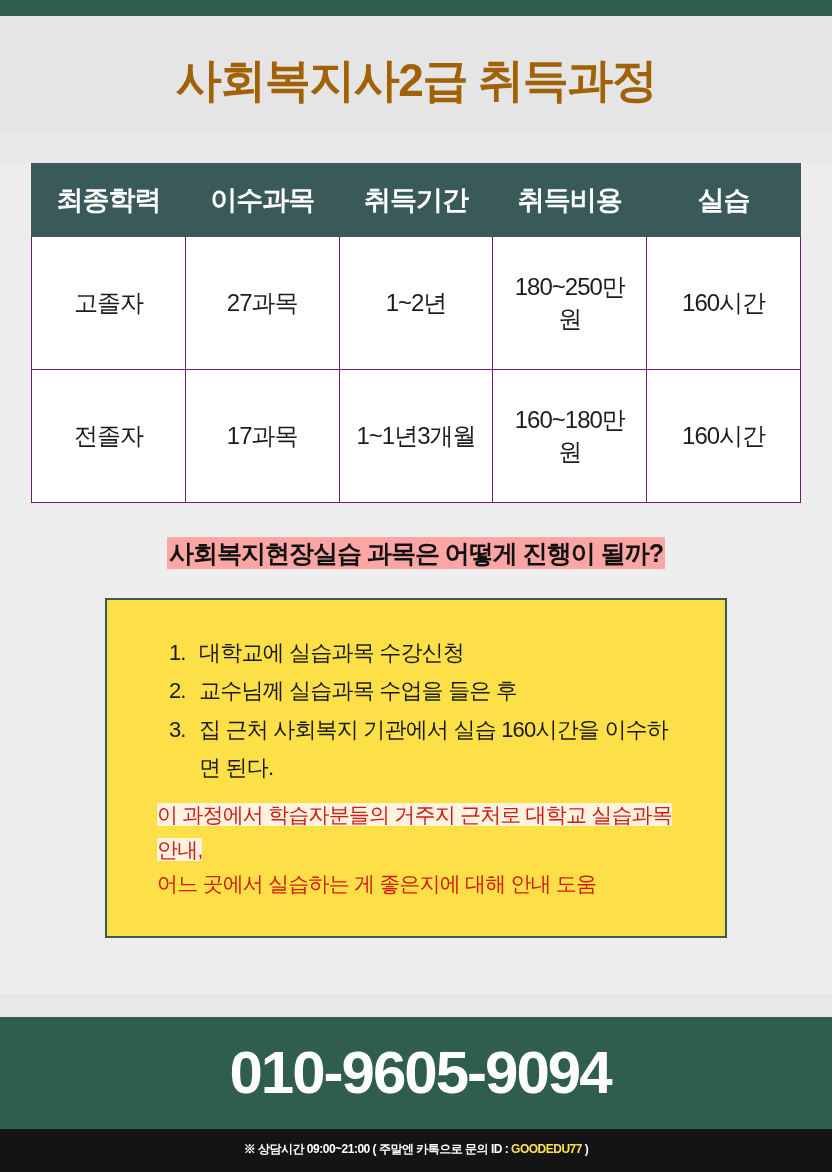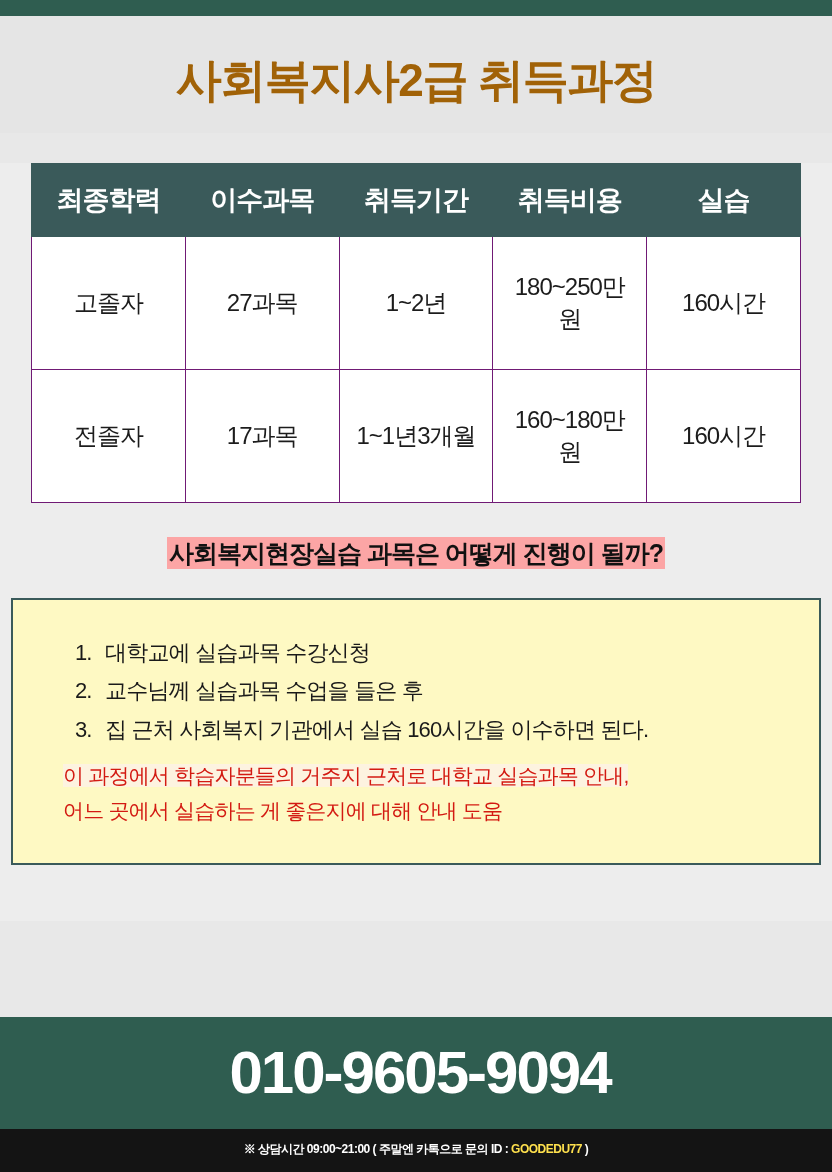--- a/index.html
+++ b/index.html
@@ -82,24 +82,24 @@
     font-weight: bold;
     color: #111111;
     letter-spacing: -1px;
   }
   .question .hl {
     background: #fca5a5;
     padding: 2px 2px;
   }
   .box {
     margin: 28px auto 0 auto;
-    width: 810px;
+    width: 622px;
     box-sizing: border-box;
     border: 2px solid #3a5a5a;
-    background: #fef9c3;
+    background: #fde047;
     padding: 34px 40px 34px 50px;
   }
   ol.steps {
     margin: 0;
     padding: 0 0 0 34px;
     list-style: decimal;
   }
   ol.steps li {
     font-size: 22px;
     color: #1a1a1a;

